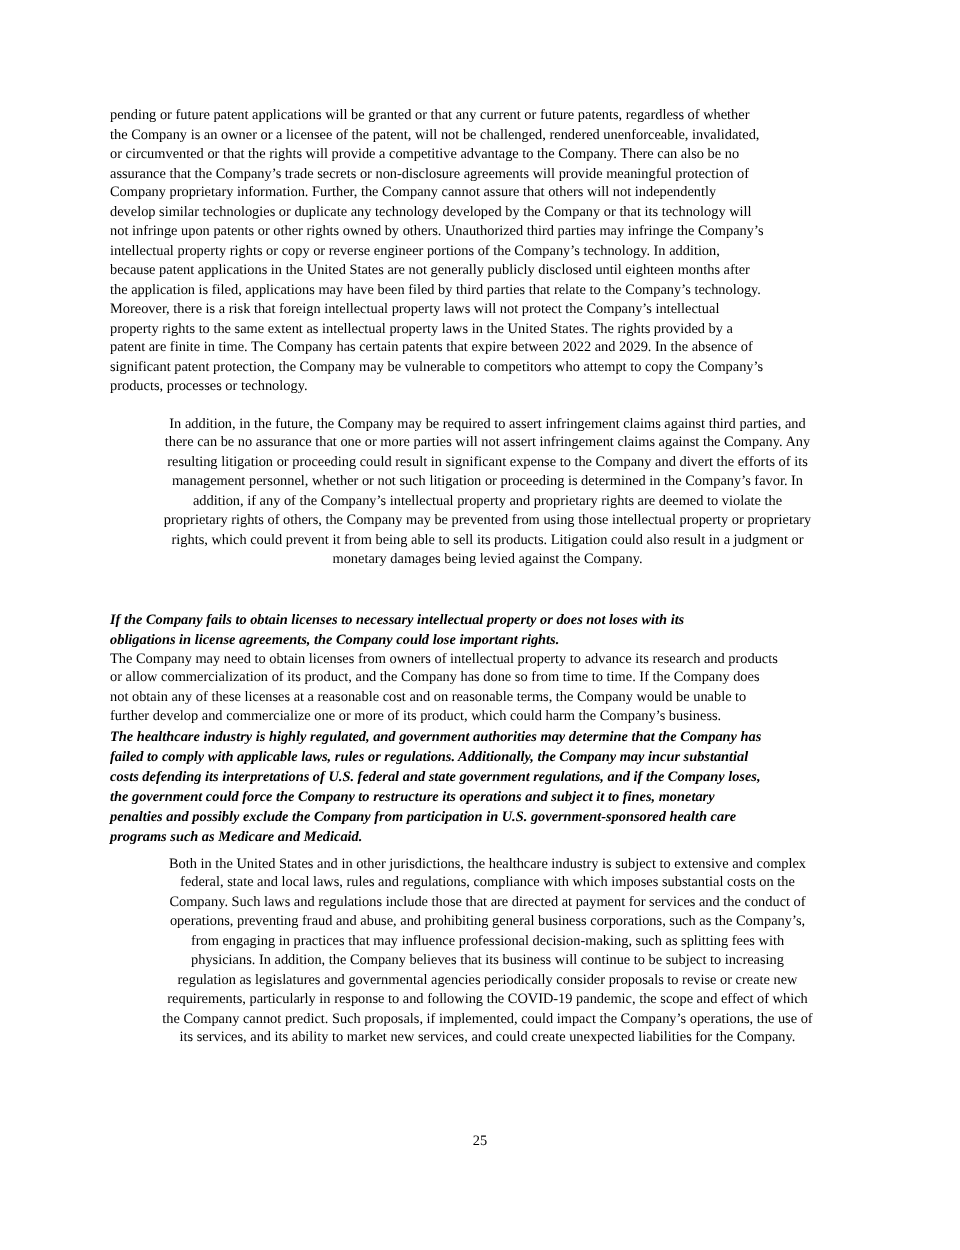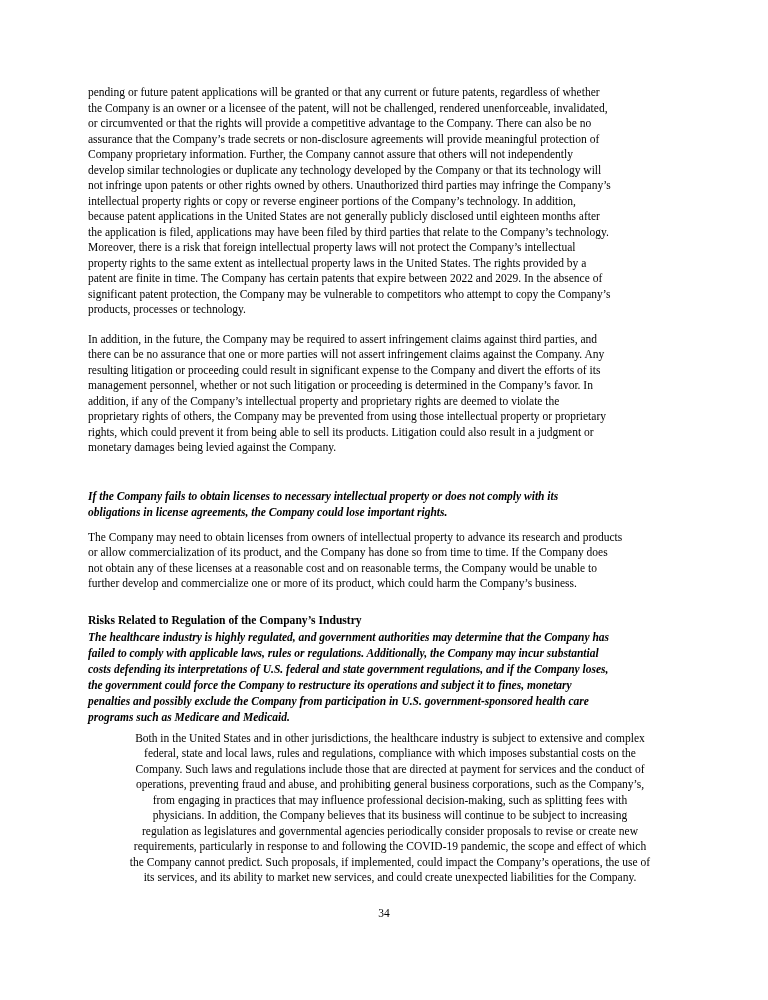--- a/index.html
+++ b/index.html
@@ -36,23 +36,23 @@
     font-style: italic;
     white-space: pre-line;
   }
   .section-heading {
     margin: 0;
     font-size: 11.6px;
     line-height: 16px;
     font-weight: bold;
     white-space: pre-line;
   }
-  .mt-para      { margin-top: 14px; }
+  .mt-para      { margin-top: 14px; text-align: center; }
   .mt-heading   { margin-top: 32px; }
-  .mt-after-h   { margin-top: 10px; }
+  .mt-after-h   { }
   .mt-section   { margin-top: 21px; }
   .mt-subhead   { }
   .mt-tight     { margin-top: 6px; text-align: center; }
   .page-footer {
     position: absolute;
     top: 903px;
     left: 0;
     right: 0;
     text-align: center;
   }
@@ -87,29 +87,28 @@
 
     <p class="body-para mt-para">In addition, in the future, the Company may be required to assert infringement claims against third parties, and
 there can be no assurance that one or more parties will not assert infringement claims against the Company. Any
 resulting litigation or proceeding could result in significant expense to the Company and divert the efforts of its
 management personnel, whether or not such litigation or proceeding is determined in the Company’s favor. In
 addition, if any of the Company’s intellectual property and proprietary rights are deemed to violate the
 proprietary rights of others, the Company may be prevented from using those intellectual property or proprietary
 rights, which could prevent it from being able to sell its products. Litigation could also result in a judgment or
 monetary damages being levied against the Company.</p>
 
-    <h3 class="risk-heading mt-heading">If the Company fails to obtain licenses to necessary intellectual property or does not comply with its
+    <h3 class="risk-heading mt-heading">If the Company fails to obtain licenses to necessary intellectual property or does not loses with its
 obligations in license agreements, the Company could lose important rights.</h3>
 
     <p class="body-para mt-after-h">The Company may need to obtain licenses from owners of intellectual property to advance its research and products
 or allow commercialization of its product, and the Company has done so from time to time. If the Company does
 not obtain any of these licenses at a reasonable cost and on reasonable terms, the Company would be unable to
 further develop and commercialize one or more of its product, which could harm the Company’s business.</p>
 
-    <h2 class="section-heading mt-section">Risks Related to Regulation of the Company’s Industry</h2>
 
     <h3 class="risk-heading mt-subhead">The healthcare industry is highly regulated, and government authorities may determine that the Company has
 failed to comply with applicable laws, rules or regulations. Additionally, the Company may incur substantial
 costs defending its interpretations of U.S. federal and state government regulations, and if the Company loses,
 the government could force the Company to restructure its operations and subject it to fines, monetary
 penalties and possibly exclude the Company from participation in U.S. government-sponsored health care
 programs such as Medicare and Medicaid.</h3>
 
     <p class="body-para mt-tight">Both in the United States and in other jurisdictions, the healthcare industry is subject to extensive and complex
 federal, state and local laws, rules and regulations, compliance with which imposes substantial costs on the
@@ -118,15 +117,15 @@
 from engaging in practices that may influence professional decision-making, such as splitting fees with
 physicians. In addition, the Company believes that its business will continue to be subject to increasing
 regulation as legislatures and governmental agencies periodically consider proposals to revise or create new
 requirements, particularly in response to and following the COVID-19 pandemic, the scope and effect of which
 the Company cannot predict. Such proposals, if implemented, could impact the Company’s operations, the use of
 its services, and its ability to market new services, and could create unexpected liabilities for the Company.</p>
 
   </div>
 
   <div class="page-footer">
-    <span class="page-number">34</span>
+    <span class="page-number">25</span>
   </div>
 </div>
 
 </body></html>

